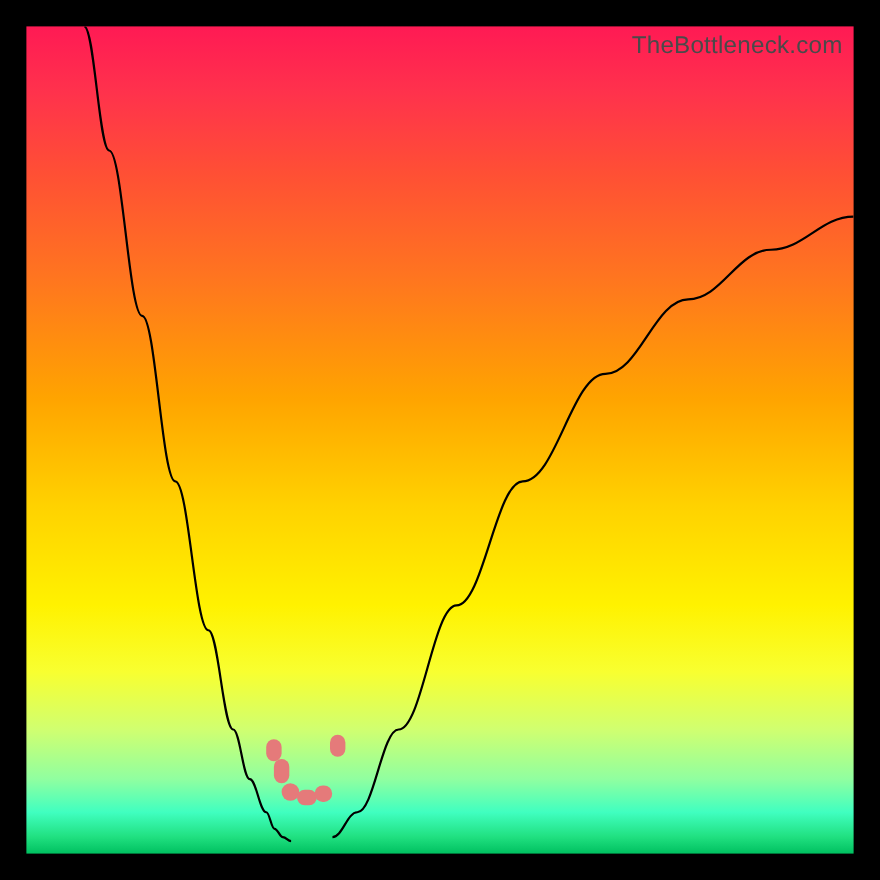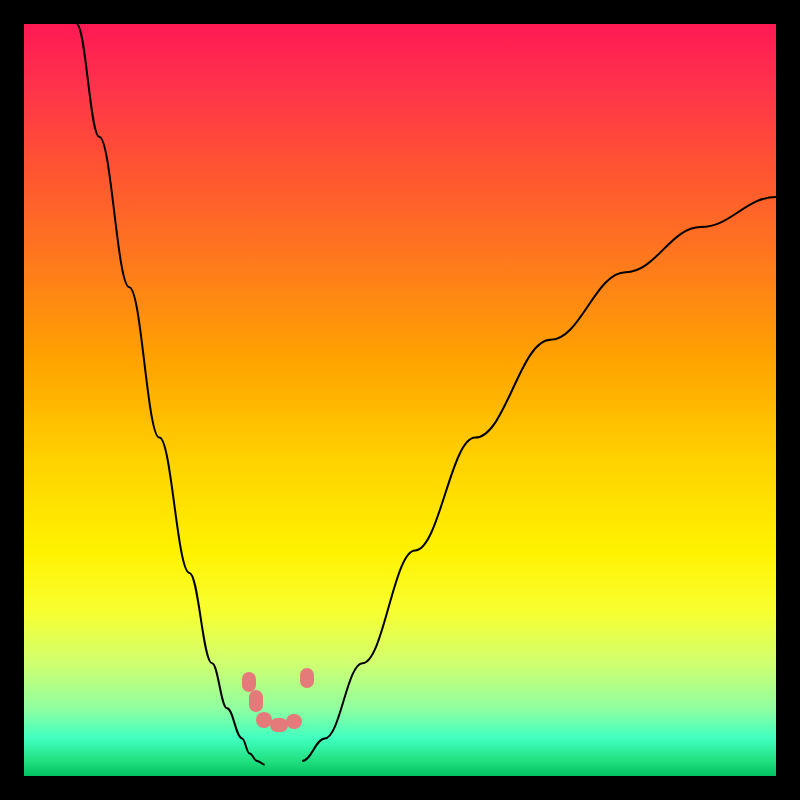--- a/index.html
+++ b/index.html
@@ -50,20 +50,21 @@
     position: absolute;
     background: #e57a7a;
     border-radius: 8px;
   }
 </style>
 </head>
 <body>
 
 <div class="frame">
 
+  <div class="watermark">TheBottleneck.com</div>
 
   <svg class="curves" viewBox="0 0 752 752">
     <path id="left-curve" class="curve-path" d="M 52.64000000000001 0 C 61.66400000000001 0, 66.176 112.80000000000007, 75.2 112.80000000000007 C 87.23200000000001 112.80000000000007, 93.248 263.2, 105.28000000000002 263.2 C 117.31200000000001 263.2, 123.328 413.59999999999997, 135.35999999999999 413.59999999999997 C 147.392 413.59999999999997, 153.408 548.96, 165.44 548.96 C 174.464 548.96, 178.976 639.2, 188 639.2 C 194.01600000000002 639.2, 197.024 684.32, 203.04000000000002 684.32 C 209.056 684.32, 212.064 714.4, 218.07999999999998 714.4 C 221.088 714.4, 222.59199999999998 729.44, 225.6 729.44 C 228.608 729.44, 230.112 736.96, 233.12 736.96 C 236.12800000000001 736.96, 237.632 740.72, 240.64000000000001 740.72"></path>
     <path id="right-curve" class="curve-path" d="M 278.24 736.96 C 287.264 736.96, 291.776 714.4, 300.8 714.4 C 315.84000000000003 714.4, 323.36 639.2, 338.40000000000003 639.2 C 359.456 639.2, 369.98400000000004 526.4, 391.04 526.4 C 415.104 526.4, 427.136 413.59999999999997, 451.2 413.59999999999997 C 481.28 413.59999999999997, 496.32 315.84000000000003, 526.4 315.84000000000003 C 556.48 315.84000000000003, 571.52 248.15999999999997, 601.6 248.15999999999997 C 631.6800000000001 248.15999999999997, 646.72 203.03999999999996, 676.8000000000001 203.03999999999996 C 706.88 203.03999999999996, 721.9200000000001 172.96000000000004, 752 172.96000000000004"></path>
   </svg>
 
   <div class="blob" style="left:218px; top:648px; width:14px; height:20px;"></div>
   <div class="blob" style="left:225px; top:666px; width:14px; height:22px;"></div>
   <div class="blob" style="left:232px; top:688px; width:16px; height:16px;"></div>
   <div class="blob" style="left:246px; top:694px; width:18px; height:14px;"></div>

